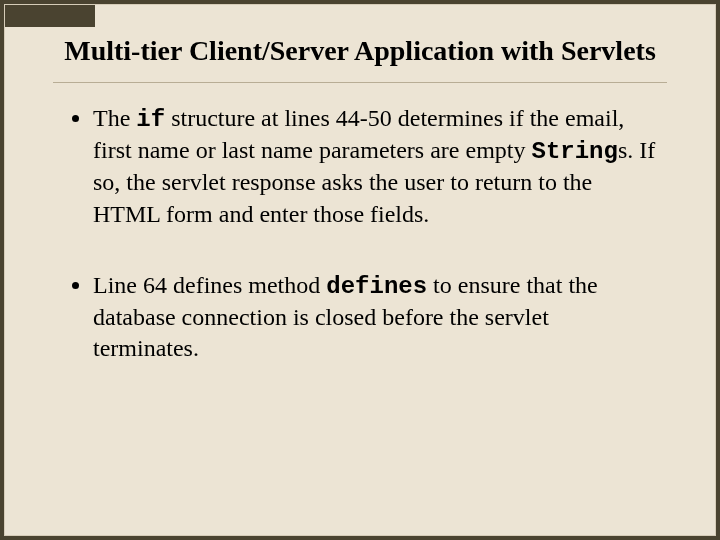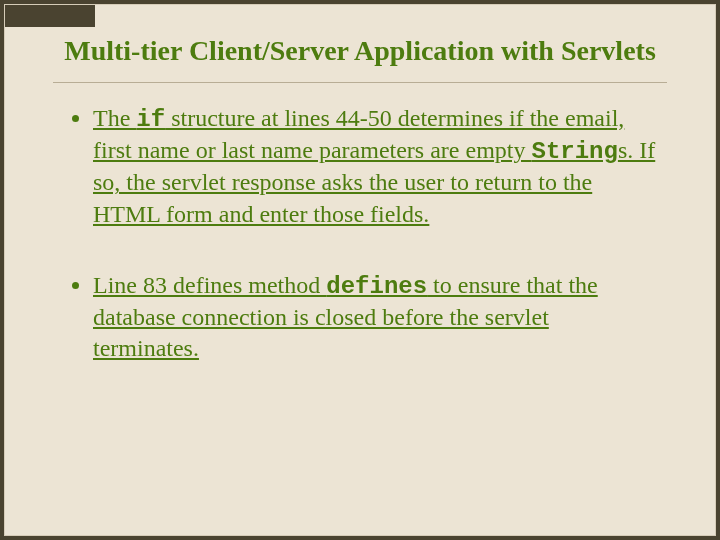--- a/index.html
+++ b/index.html
@@ -19,21 +19,21 @@
   }
   .paper {
     width: 100%;
     height: 100%;
     background: #ece4d4;
     border: 1px solid #d6ccb8;
     box-sizing: border-box;
     padding: 28px 48px 20px 48px;
     position: relative;
     font-family: "Times New Roman", Times, serif;
-    color: #4d7c0f;
+    color: #000000;
   }
   .paper::before {
     content: "";
     position: absolute;
     top: 0; left: 0;
     width: 90px;
     height: 22px;
     background: #4a4330;
   }
   .title {
@@ -47,21 +47,20 @@
     border: none;
     border-top: 1px solid #b8ad95;
     margin: 0 0 20px 0;
   }
   .bullets {
     list-style: disc;
     padding-left: 40px;
     margin: 0;
     font-size: 24px;
     line-height: 1.3;
-    text-decoration: underline;
   }
   .bullets li {
     margin-bottom: 40px;
     padding-right: 10px;
   }
   .mono {
     font-family: "Courier New", Courier, monospace;
     font-weight: bold;
   }
 </style>
@@ -70,17 +69,17 @@
 
 <div class="slide">
   <div class="paper">
     <h1 class="title">Multi-tier Client/Server Application with Servlets</h1>
     <hr class="rule">
     <ul class="bullets">
       <li>
         <span>The </span><span class="mono">if</span><span> structure at lines 44-50 determines if the email, first name or last name parameters are empty </span><span class="mono">String</span><span>s. If so, the servlet response asks the user to return to the HTML form and enter those fields.</span>
       </li>
       <li>
-        <span>Line 83 defines method </span><span class="mono">defines</span><span> to ensure that the database connection is closed before the servlet terminates.</span>
+        <span>Line 64 defines method </span><span class="mono">defines</span><span> to ensure that the database connection is closed before the servlet terminates.</span>
       </li>
     </ul>
   </div>
 </div>
 
 </body></html>

